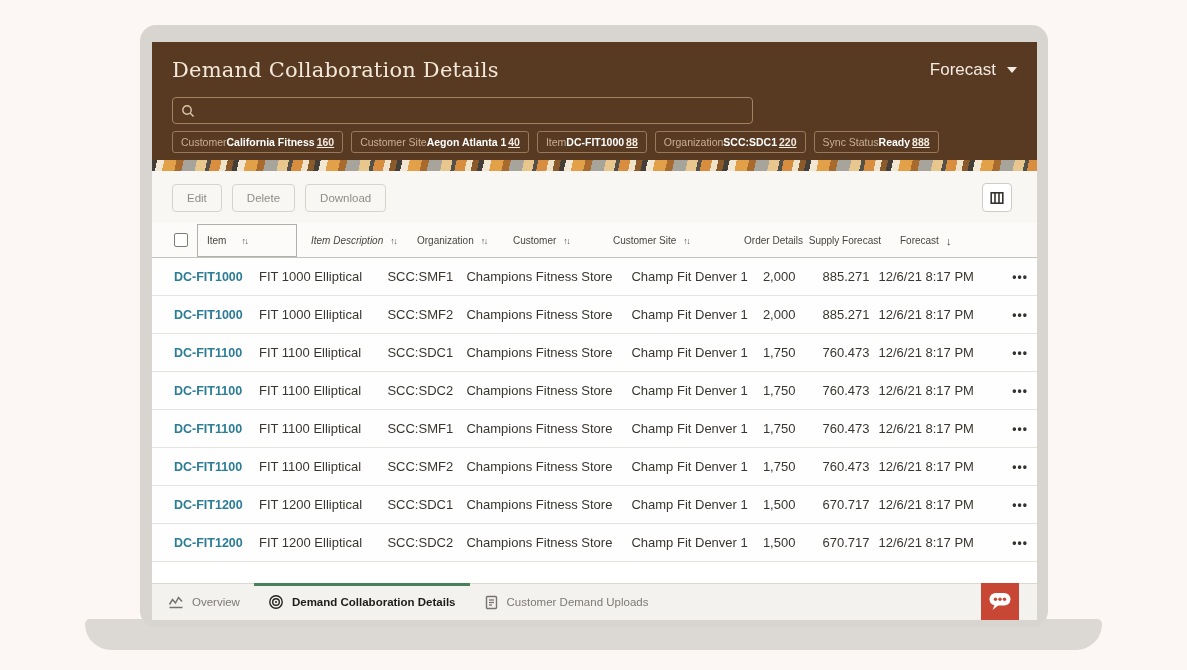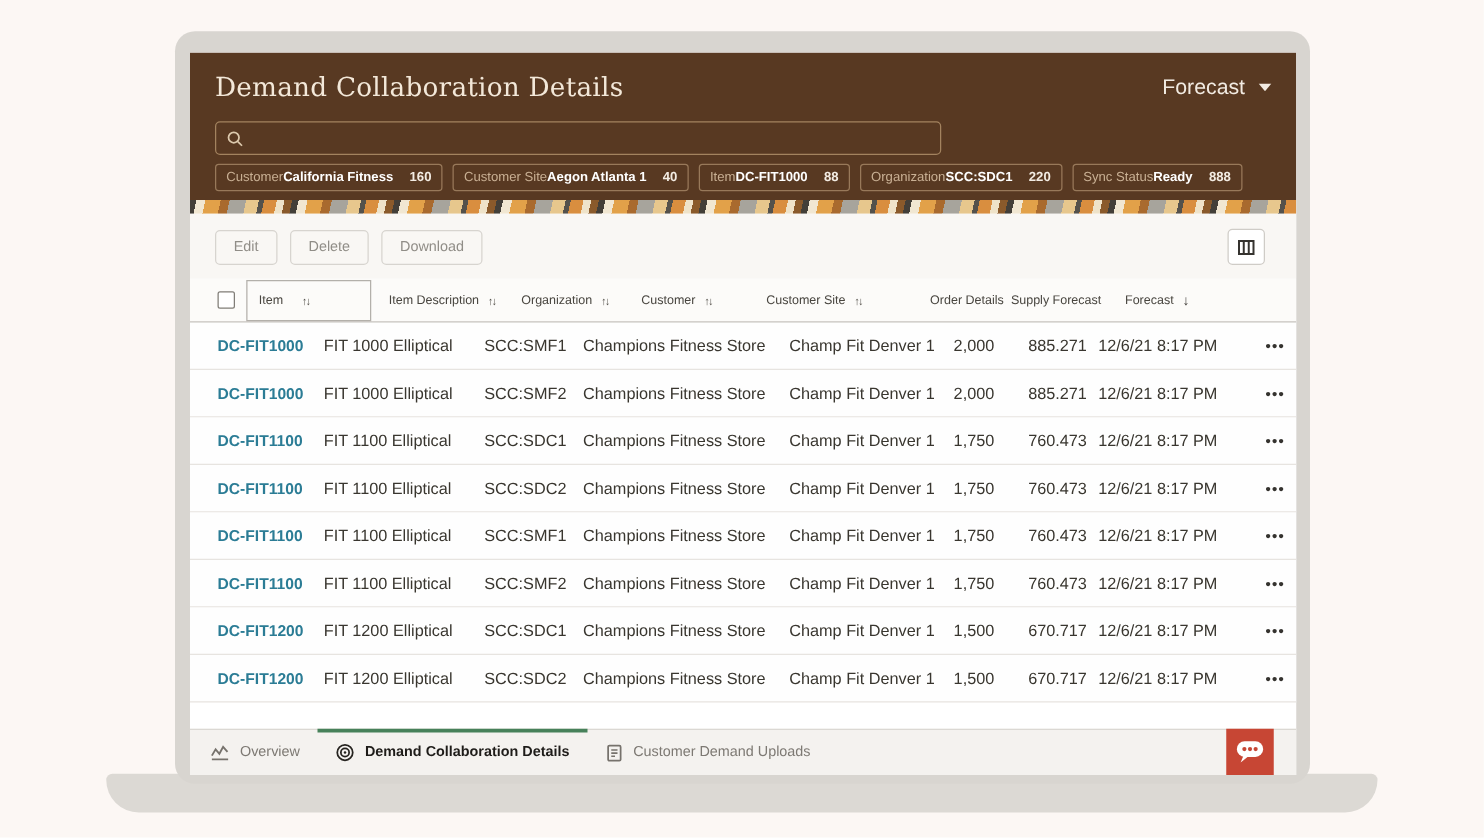--- a/index.html
+++ b/index.html
@@ -29,21 +29,21 @@
     background:transparent; color:#f7f1e9; font-size:11px; font-weight:700;
     padding:8px 13px; font-family:"Liberation Sans", sans-serif; cursor:pointer; }
   .search-box { margin-top:12px; width:581px; height:27px; border:1px solid #a3835f;
     border-radius:4px; display:flex; align-items:center; padding:0 8px; background:transparent; }
   .search-box input { flex:1; background:transparent; border:none; outline:none;
     color:#f2ebe2; font-size:12px; margin-left:7px; font-family:"Liberation Sans", sans-serif; }
   .chips { display:flex; gap:8px; margin-top:7px; }
   .chip { border:1px solid #98795a; border-radius:3px; padding:4px 8px;
     font-size:10.5px; color:#c9b094; white-space:nowrap; cursor:pointer; }
   .chip .val { color:#ffffff; font-weight:700; margin-left:0; }
-  .chip .cnt { color:#f3ece3; font-weight:700; margin-left:13px; }
+  .chip .cnt { color:#f3ece3; font-weight:700; margin-left:2px;text-decoration:underline; }
 
   
   .pattern-strip { height:11px;
     background:repeating-linear-gradient(102deg,
       #433f38 0px, #433f38 5px, #f1e7d2 5px, #f1e7d2 12px,
       #e2a149 12px, #e2a149 24px, #a96a2e 24px, #a96a2e 31px,
       #a7a49c 31px, #a7a49c 44px, #e7c78d 44px, #e7c78d 54px,
       #54514b 54px, #54514b 58px, #d98e3f 58px, #d98e3f 68px,
       #efe3c9 68px, #efe3c9 74px, #8a5a2b 74px, #8a5a2b 80px); }
 
@@ -62,21 +62,21 @@
   .thead .hcell { position:absolute; top:0; height:35px; display:flex; align-items:center; gap:7px; }
   .sort-glyph { font-size:9px; letter-spacing:-1.5px; color:#55524c; }
   .sort-desc-glyph { font-size:11px; font-weight:700; color:#3a3733; }
   .hdr-checkbox { position:absolute; left:22px; top:10px; }
   .checkbox { display:inline-block; width:14px; height:14px; border:1.5px solid #807d77;
     border-radius:2px; background:#fff; cursor:pointer; }
   .item-hcell { position:absolute; left:45px; top:1px; width:100px; height:33px;
     border:1px solid #b3b0aa; display:flex; align-items:center; background:transparent; }
   .item-hcell .lbl { padding-left:9px; }
   .item-hcell .sort-glyph { margin-left:15px; }
-  .hc-desc { left:159px; } .hc-org { left:265px; } .hc-cust { left:361px; } .hc-site { left:461px; }
+  .hc-desc { left:159px;font-style:italic; } .hc-org { left:265px; } .hc-cust { left:361px; } .hc-site { left:461px; }
   .hc-order { left:571px; width:80px; justify-content:flex-end; }
   .hc-supply { left:649px; width:80px; justify-content:flex-end; }
   .hc-upd { left:748px; }
 
   .rows { background:#ffffff; }
   .trow { display:flex; align-items:center; height:38px; border-bottom:1px solid #e7e4e0;
     padding-left:22px; font-size:13px; color:#39362f; white-space:nowrap; background:#fefefe; }
   .c-item { width:86px; color:#2b7c95; font-weight:700; font-size:12.5px; cursor:pointer; }
   .c-desc { width:130px; } .c-org { width:80px; } .c-cust { width:167px; } .c-site { width:133px; }
   .c-order { width:33px; text-align:right; } .c-supply { width:75px; text-align:right; }

